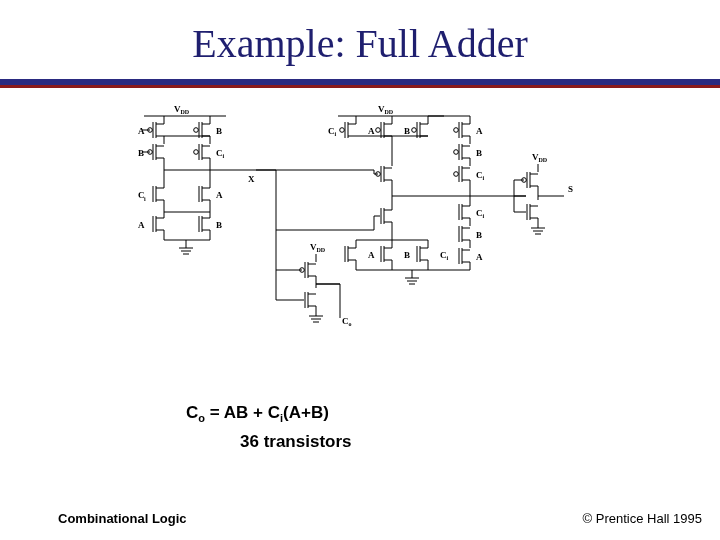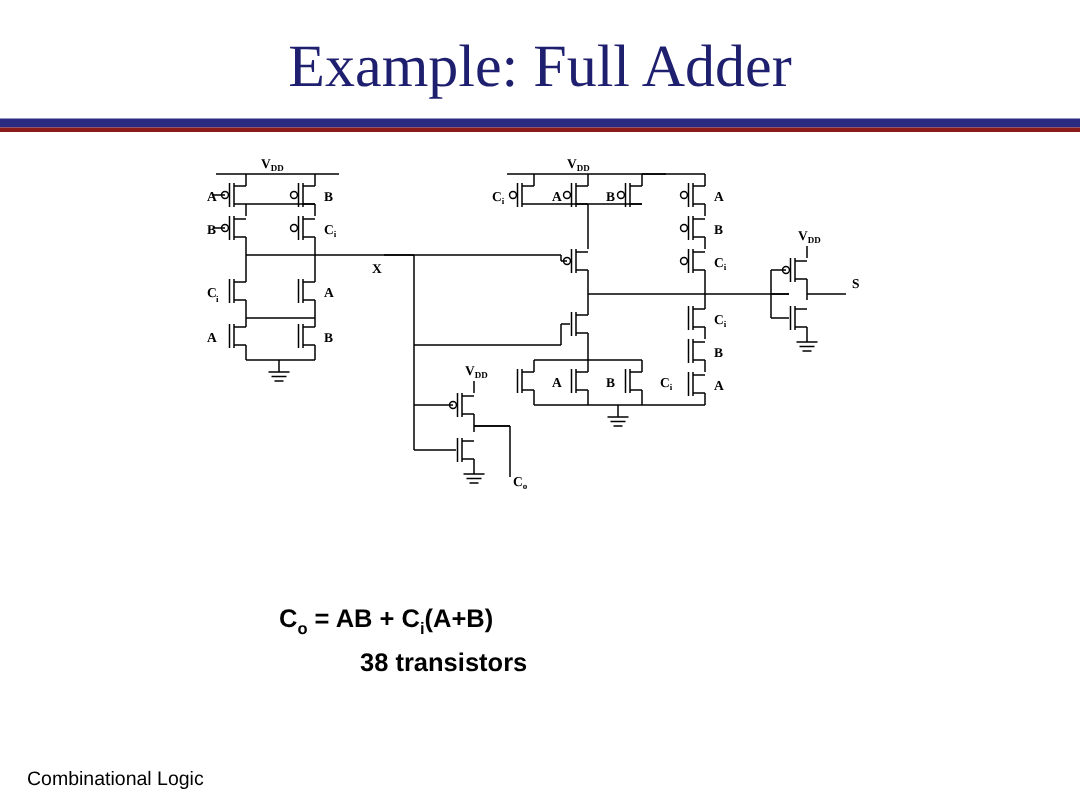--- a/index.html
+++ b/index.html
@@ -69,21 +69,21 @@
     bottom: 14px;
     left: 0;
     width: 720px;
     display: flex;
     justify-content: space-between;
     padding: 0 18px;
     box-sizing: border-box;
     font-size: 13px;
     color: #000;
   }
-  .footer .center { font-weight: normal; }
+  .footer .center { font-weight: bold; margin-left: 40px; }
 </style>
 </head>
 <body>
 
 <div class="title">Example: Full Adder</div>
 <div class="rule"></div>
 
 <div class="diagram-area">
 <svg viewBox="0 0 490 260">
   <defs>
@@ -258,17 +258,18 @@
     <line x1="422" y1="118" x2="422" y2="128"></line>
     <use href="#gnd" x="422" y="128"></use>
   </g>
 </svg>
 </div>
 
 <div class="equation">
   <span>C</span><span class="sub">o</span><span> = AB + C</span><span class="sub">i</span><span>(A+B)</span>
 </div>
 
-<div class="transistors">38 transistors</div>
+<div class="transistors">36 transistors</div>
 
 <div class="footer">
   <span class="center">Combinational Logic</span>
+  <span>© Prentice Hall 1995</span>
 </div>
 
 </body></html>

